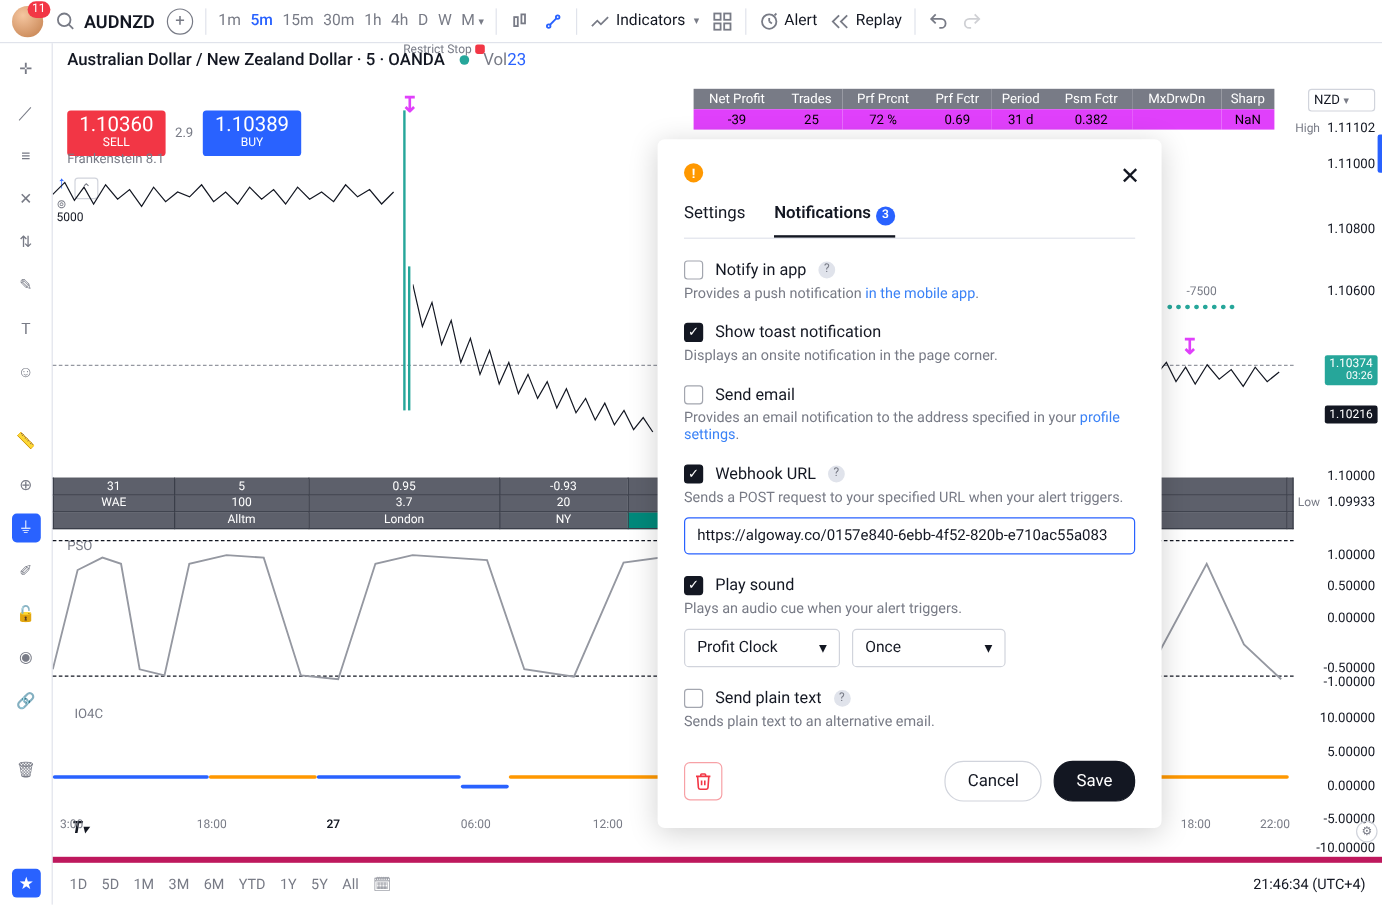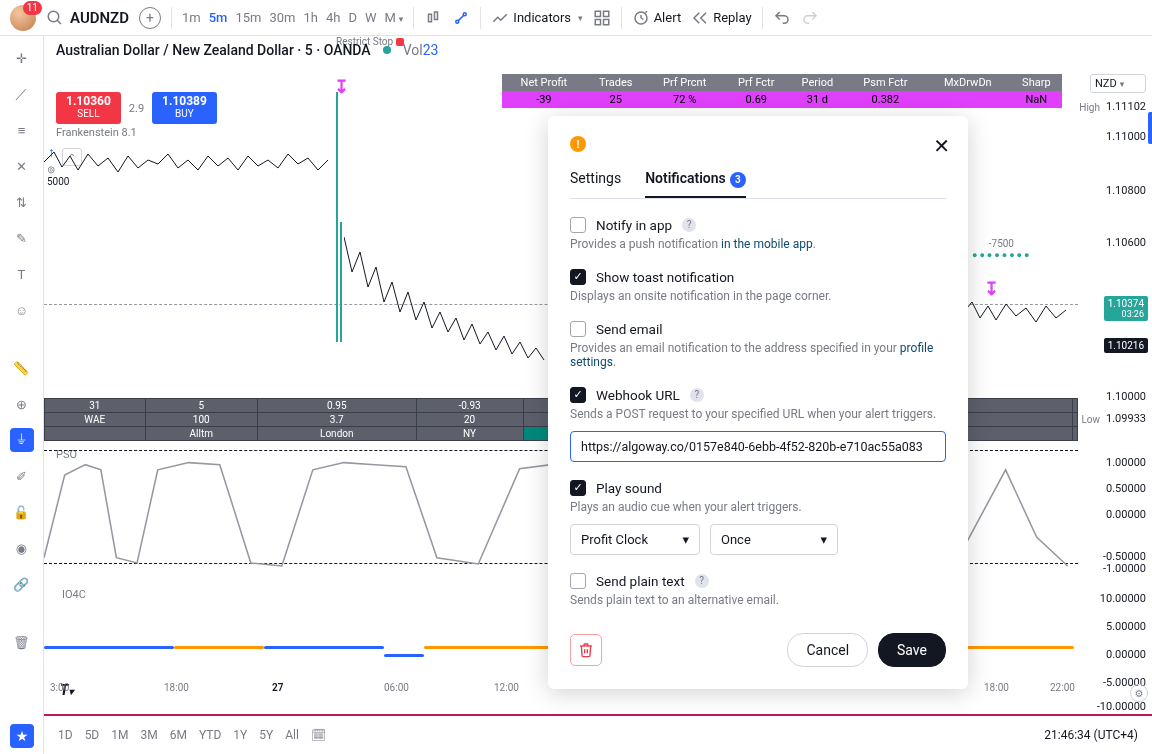--- a/index.html
+++ b/index.html
@@ -33,31 +33,31 @@
   .vol { color:#787b86; }
   .vol b { color:#2962ff; font-weight:400;}
 
   .restrict { position:absolute; top:0; left:292px; font-size:10px; color:#787b86; }
   .restrict .redsq { display:inline-block;width:8px;height:8px;background:#f23645;border-radius:2px; vertical-align:middle;}
 
   .sellbuy { position:absolute; top:56px; left:12px; display:flex; align-items:center; gap:8px;}
   .pbox { padding:3px 10px 5px; border-radius:3px; color:#fff; text-align:center; line-height:1.1;}
   .pbox.sell { background:#f23645;}
   .pbox.buy  { background:#2962ff;}
-  .pbox .pr { font-size:12px; font-weight:700;}
+  .pbox .pr { font-size:17px; font-weight:400;}
   .pbox .lb { font-size:10px;}
   .spread { font-size:11px; color:#787b86;}
   .expand-btn { position:absolute; top:112px; left:18px; width:20px;height:18px;border:1px solid #d1d4dc;border-radius:3px; display:flex;align-items:center;justify-content:center;font-size:10px;color:#787b86;background:#fff;}
   .blue-up { position:absolute; top:108px; left:4px; color:#2962ff; font-size:14px;}
   .frankenstein { position:absolute; top:90px; left:12px; font-size:11px; color:#787b86;}
   .circmark { position:absolute; top:128px; left:3px; font-size:10px; color:#787b86;}
   .fivethou { position:absolute; top:140px; left:3px; font-size:10px; color:#131722;}
 
   
-  .stats { position:absolute; top:38px; right:90px; width:560px;}
+  .stats { position:absolute; top:38px; right:90px; width:484px;}
   .stats table{ width:100%; border-collapse:collapse; font-size:11px; text-align:center;}
   .stats th { background:#787b86; color:#fff; padding:2px 0; font-weight:400;}
   .stats td { background:#e040fb; color:#000; padding:2px 0;}
   .stats td.blank{ color:transparent;}
 
   
   .pricechart { position:absolute; top:36px; left:0; right:74px; height:330px;}
   .dashline { position:absolute; left:0; right:0; border-top:1px dashed #9598a1;}
   .spike { position:absolute; background:#26a69a;}
   .noise { position:absolute; height:40px; }
@@ -95,39 +95,39 @@
   .io4c .bar{ position:absolute; height:3px; border-radius:2px;}
   .logo{ position:absolute; bottom:6px; left:16px; font-weight:800; font-size:14px; font-style:italic;}
   .yio{ position:absolute; right:6px; font-size:11px; color:#131722;}
 
   
   .timeaxis{ position:absolute; bottom:50px; left:0; right:74px; height:22px; font-size:10px; color:#787b86;}
   .timeaxis span{ position:absolute;}
   .tv-gear{position:absolute; right:4px; bottom:52px; width:18px; height:18px; border:1px solid #d1d4dc;border-radius:50%;display:flex;align-items:center;justify-content:center;font-size:10px;color:#787b86;}
 
   
-  .rangebar{ position:absolute; bottom:0; left:0; right:0; height:40px; border-top:2px solid #be185d; display:flex; align-items:center; padding:0 14px; gap:12px; font-size:12px; color:#787b86;}
+  .rangebar{ position:absolute; bottom:0; left:0; right:0; height:40px; border-top:5px solid #be185d; display:flex; align-items:center; padding:0 14px; gap:12px; font-size:12px; color:#787b86;}
   .rangebar span{cursor:pointer;}
   .rangebar .clock{ margin-left:auto; color:#131722;}
 
   .star-bl{ position:absolute; bottom:6px; left:10px; width:24px;height:24px;background:#2962ff;border-radius:4px;display:flex;align-items:center;justify-content:center;color:#fff;font-size:14px;}
 
   
   .modal{ position:absolute; top:116px; left:548px; width:420px; background:#fff; border-radius:6px; box-shadow:0 4px 24px rgba(0,0,0,.18); padding:20px 22px 22px;}
   .modal h2{ font-size:19px; font-weight:700; display:flex; align-items:center; gap:8px;}
   .warn-ic{ width:16px;height:16px;border-radius:50%;background:#ff9800;display:inline-flex;align-items:center;justify-content:center;color:#fff;font-size:11px;font-weight:700;}
   .modal .close{ position:absolute; top:18px; right:18px; font-size:20px; color:#131722; cursor:pointer;}
   .tabs{ display:flex; gap:24px; margin-top:18px; border-bottom:1px solid #e0e3eb;}
   .tab{ padding-bottom:8px; font-size:14px; color:#131722; cursor:pointer;}
   .tab.active{ font-weight:600; border-bottom:2px solid #131722;}
   .pill{ display:inline-flex; background:#2962ff; color:#fff; font-size:10px; width:16px;height:16px;border-radius:50%;align-items:center;justify-content:center;margin-left:4px;}
   .opts{ margin-top:18px; display:flex; flex-direction:column; gap:18px; font-size:13px;}
   .optrow .hd{ display:flex; align-items:center; gap:10px; font-size:13.5px; color:#131722;}
   .optrow .desc{ margin-top:4px; font-size:12px; color:#787b86;}
-  .optrow .desc a{ color:#0c4a6e; text-decoration:none;}
+  .optrow .desc a{ color:#3b82f6; text-decoration:none;}
   .chk{ width:16px;height:16px;border:1.5px solid #a3a6af;border-radius:3px; display:inline-flex;align-items:center;justify-content:center; }
   .chk.on{ background:#131722;border-color:#131722;color:#fff;font-size:11px;}
   .info-ic{ width:14px;height:14px;border-radius:50%;background:#e0e3eb;display:inline-flex;align-items:center;justify-content:center;font-size:10px;color:#787b86;}
   .urlinput{ width:100%; border:1.5px solid #2962ff; border-radius:4px; padding:7px 10px; margin-top:10px; font-size:12.5px; color:#131722;}
   .selrow{ display:flex; gap:10px; margin-top:10px;}
   .selrow .sel{ border:1px solid #d1d4dc; border-radius:4px; padding:7px 10px; font-size:13px; display:flex; justify-content:space-between; align-items:center; color:#131722;}
   .selrow .sel.a{ width:130px;}
   .selrow .sel.b{ width:128px;}
   .mfoot{ display:flex; align-items:center; margin-top:26px;}
   .trash{ width:32px;height:32px;border:1.5px solid #f7a1a6;border-radius:5px;display:flex;align-items:center;justify-content:center;color:#f23645;}

